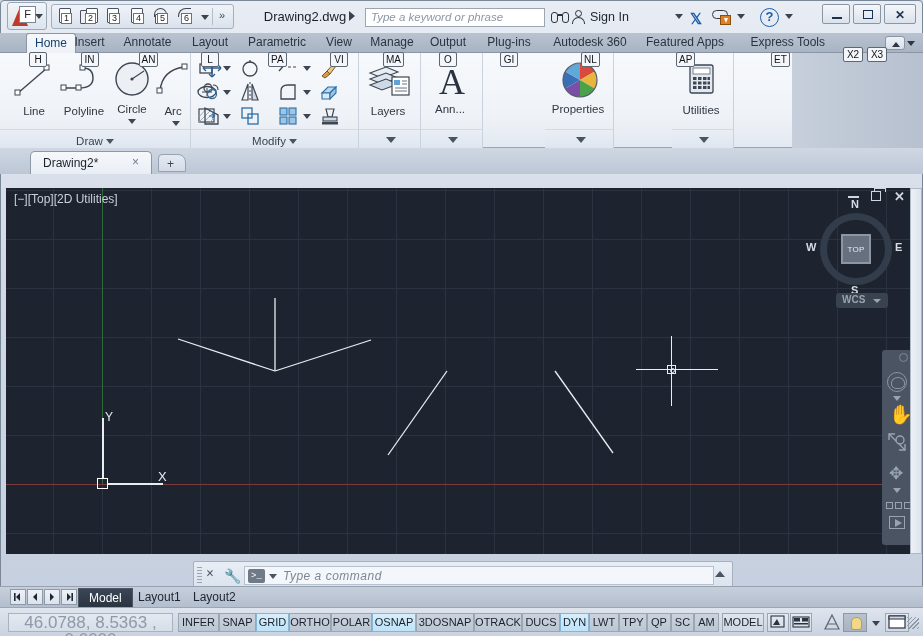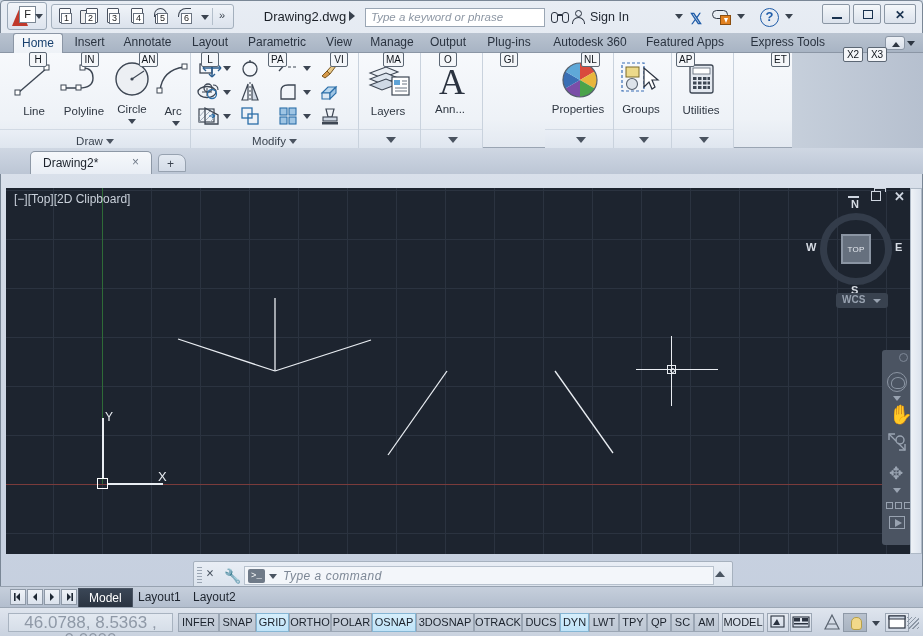--- a/index.html
+++ b/index.html
@@ -377,21 +377,21 @@
           <div class="cl">✕</div>
         </div>
   </div>
 </div>
 
 <div class="ribtabs" id="ribtabs">
   <div class="ribchev">
     <div class="pill"></div>
         <div class="cv"></div>
   </div>
-<div class="ribtab active" style="left: 13px; width: 50px;"><span>Home</span></div>
+<div class="ribtab active" style="left: 26px; width: 50px;"><span>Home</span></div>
       <div class="ribtab" style="left: 67px; width: 45px;"><span>Insert</span></div>
       <div class="ribtab" style="left: 115px; width: 65px;"><span>Annotate</span></div>
       <div class="ribtab" style="left: 185px; width: 50px;"><span>Layout</span></div>
       <div class="ribtab" style="left: 238px; width: 78px;"><span>Parametric</span></div>
       <div class="ribtab" style="left: 319px; width: 40px;"><span>View</span></div>
       <div class="ribtab" style="left: 364px; width: 56px;"><span>Manage</span></div>
       <div class="ribtab" style="left: 424px; width: 48px;"><span>Output</span></div>
       <div class="ribtab" style="left: 480px; width: 58px;"><span>Plug-ins</span></div>
       <div class="ribtab" style="left: 545px; width: 90px;"><span>Autodesk 360</span></div>
       <div class="ribtab" style="left: 637px; width: 96px;"><span>Featured Apps</span></div>
@@ -598,33 +598,20 @@
           <path d="M0 0 L-14.7 -8.5 A17 17 0 0 1 0 -17 Z" fill="#5fa8d8"></path>
           <circle cx="0" cy="0" r="17" fill="none" stroke="#56606d" stroke-width="1.2"></circle>
         </g>
       </svg>
       <div class="lbl" style="left:-12px;top:42px;width:72px">Properties</div>
     </div>
     <div class="panel-footer"></div>
     <div style="position:absolute;left:31px;bottom:5px;width:0;height:0;border-left:5px solid transparent;border-right:5px solid transparent;border-top:6px solid #4a5360"></div>
   </div>
 
-  <div class="panel" style="left:614px;width:58px">
-    <div class="bigbtn" style="left:3px;top:8px">
-      <svg width="48" height="36" viewBox="0 0 48 36">
-        <rect x="3" y="2" width="22" height="28" fill="none" stroke="#3a6fb5" stroke-width="1.2" stroke-dasharray="3 2"></rect>
-        <rect x="7" y="6" width="13" height="10" fill="#ecd98a" stroke="#7a6a2a" stroke-width="1"></rect>
-        <circle cx="13" cy="23" r="5.5" fill="#dde3ea" stroke="#56606d" stroke-width="1.1"></circle>
-        <path d="M25 7 L25 26 L30 21 L33 28 L36 26 L33 19 L39 19 Z" fill="#fff" stroke="#2b3340" stroke-width="1.2"></path>
-      </svg>
-      <div class="lbl" style="left:-8px;top:42px">Groups</div>
-    </div>
-    <div class="panel-footer"></div>
-    <div style="position:absolute;left:25px;bottom:5px;width:0;height:0;border-left:5px solid transparent;border-right:5px solid transparent;border-top:6px solid #4a5360"></div>
-  </div>
 
   <div class="panel" style="left:672px;width:62px">
     <div class="bigbtn" style="left:5px;top:9px">
       <svg width="48" height="36" viewBox="0 0 48 36">
         <rect x="11" y="3" width="23" height="28" rx="2" fill="#e4e9f0" stroke="#3d4653" stroke-width="1.3"></rect>
         <rect x="14" y="6" width="17" height="6" fill="#fff" stroke="#6a7481" stroke-width="0.9"></rect>
         <g fill="#3d4653">
           <rect x="14" y="15" width="3.5" height="3"></rect>
               <rect x="19" y="15" width="3.5" height="3"></rect>
           <rect x="24" y="15" width="3.5" height="3"></rect>
@@ -705,21 +692,21 @@
       <line x1="269" y1="110" x2="269" y2="183"></line>
       <line x1="382" y1="267" x2="441" y2="183"></line>
       <line x1="549" y1="183" x2="607" y2="265"></line>
     </g>
   </svg>
 
   <div class="cross-h" style="left:630px;top:181px;width:82px"></div>
   <div class="cross-v" style="left:665px;top:148px;height:70px"></div>
   <div class="pickbox" style="left:661px;top:177px"></div>
 
-  <div class="vpctl">[−][Top][2D Clipboard]</div>
+  <div class="vpctl">[−][Top][2D Utilities]</div>
   <div class="vpmin"></div>
   <div class="vpmax"></div>
   <div class="vpclose">✕</div>
 
   <div class="cube">
     <div class="ring"></div>
     <div class="face">
       <span>TOP</span>
     </div>
     <div class="dir" style="left:31px;top:-15px">N</div>

